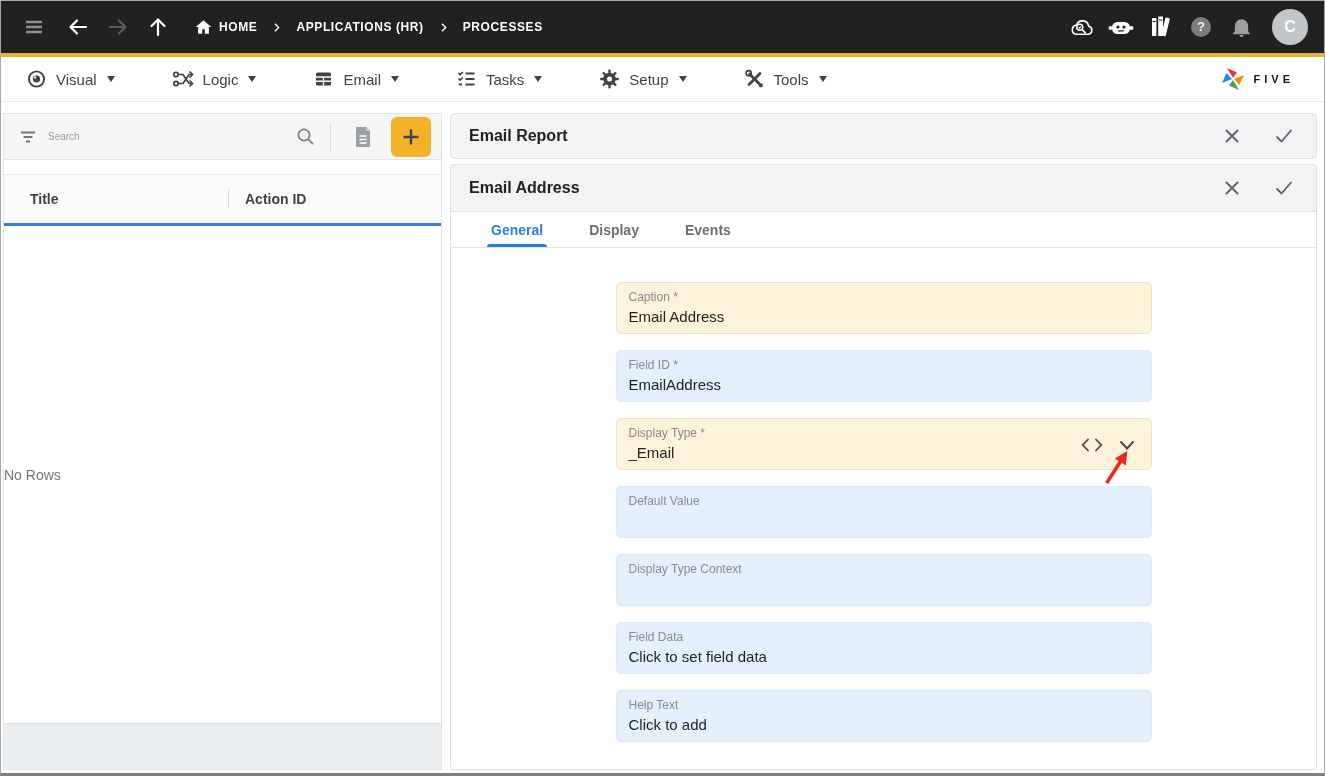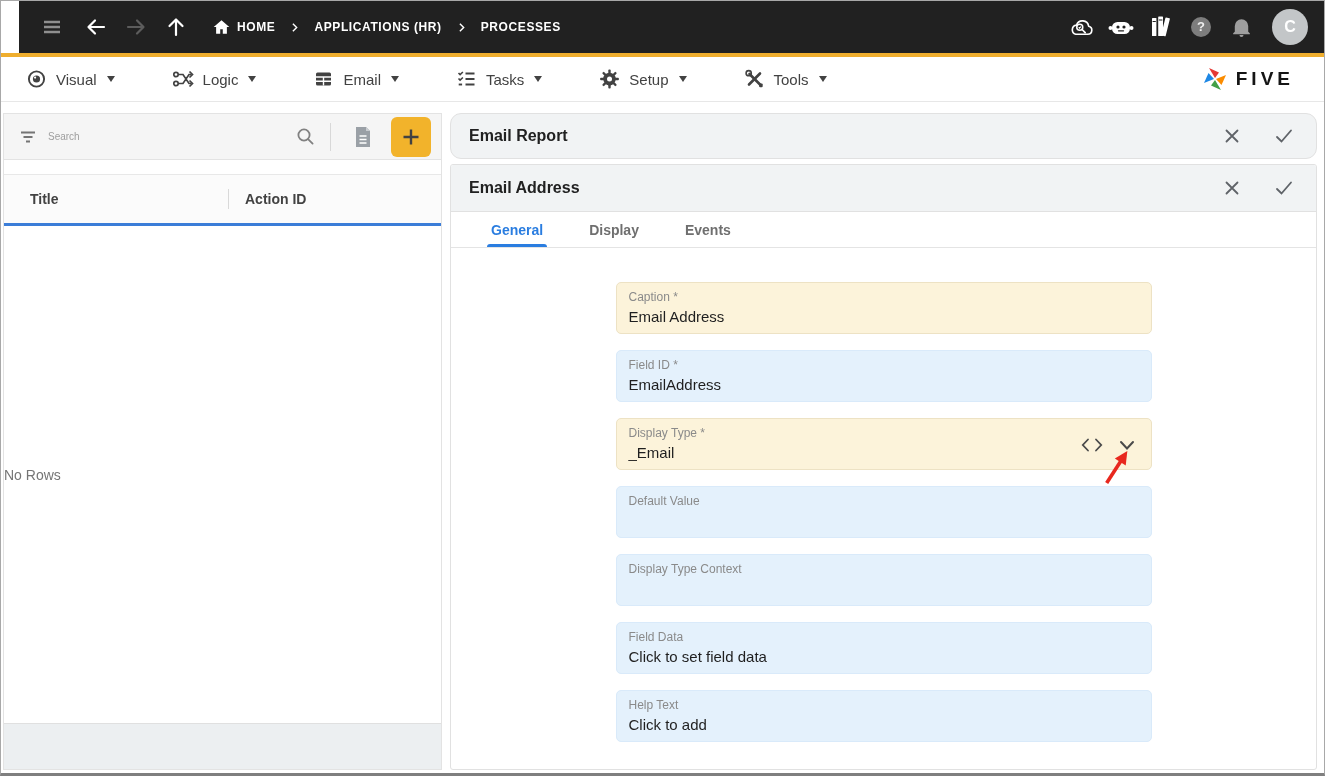--- a/index.html
+++ b/index.html
@@ -1,38 +1,38 @@
 <!DOCTYPE html>
 <html><head>
 <meta charset="utf-8">
 <style>
   * { margin:0; padding:0; box-sizing:border-box; }
   html,body { width:1325px; height:776px; overflow:hidden; }
   body { font-family:"Liberation Sans", sans-serif; background:#ffffff; }
   .window { width:1325px; height:776px; border:1px solid #a8a8a8; border-bottom:3px solid #7f7f7f; display:flex; flex-direction:column; background:#fff; }
 
   
-  .navbar { height:52px; background:#212121; display:flex; align-items:center; padding:0 16px 0 18px; flex:0 0 auto;margin-left:18px; }
+  .navbar { height:52px; background:#212121; display:flex; align-items:center; padding:0 16px 0 18px; flex:0 0 auto; }
   .nav-icon-btn { display:flex; align-items:center; justify-content:center; width:30px; height:30px; cursor:pointer; }
   .nav-group { display:flex; align-items:center; gap:10px; margin-left:14px; }
   .breadcrumb { display:flex; align-items:center; gap:13px; margin-left:22px; }
   .crumb { display:flex; align-items:center; gap:7px; color:#ffffff; font-size:12px; font-weight:700; letter-spacing:.6px; cursor:pointer; }
   .navbar-right { margin-left:auto; display:flex; align-items:center; gap:10px; }
   .avatar { width:36px; height:36px; border-radius:50%; background:#c3c6c8; color:#ffffff; font-size:16px; font-weight:700; display:flex; align-items:center; justify-content:center; margin-left:6px; cursor:pointer; }
 
   
   .accent-line { height:4px; background:#efae2e; flex:0 0 auto; }
 
   
   .menubar { height:45px; background:#ffffff; border-bottom:1px solid #e7e7e7; display:flex; align-items:center; padding:0 16px 0 25px; flex:0 0 auto; }
   .menu-items { display:flex; align-items:flex-start; gap:57px; }
   .menu-item { display:flex; align-items:center; gap:9px; color:#424242; font-size:15px; font-weight:400; cursor:pointer; }
   .caret { width:0; height:0; border-left:4.5px solid transparent; border-right:4.5px solid transparent; border-top:6px solid #424242; margin-left:1px; }
   .brand { margin-left:auto; display:flex; align-items:center; gap:8px; margin-right:14px; }
-  .brand-text { font-size:19px; font-weight:700; letter-spacing:4px; color:#151515; }
+  .brand-text { font-size:11px; font-weight:700; letter-spacing:4px; color:#151515; }
 
   
   .content { flex:1; display:flex; gap:8px; padding:11px 7px 3px 2px; background:#ffffff; min-height:0; }
 
   
   .left-panel { width:439px; flex:0 0 auto; border:1px solid #e3e3e3; display:flex; flex-direction:column; background:#fff; min-height:0; }
   .searchbar { height:46px; background:#f5f5f5; border-bottom:1px solid #e3e3e3; display:flex; align-items:center; padding:0 5px 0 14px; gap:10px; flex:0 0 auto; }
   .search-input { flex:1; border:none; background:transparent; outline:none; font-size:10px; color:#424242; font-family:"Liberation Sans",sans-serif; }
   .search-input::placeholder { color:#9e9e9e; }
   .v-divider { width:1px; height:28px; background:#d8d8d8; margin:0 4px; }
@@ -44,21 +44,21 @@
   .col-title { width:198px; font-size:14px; font-weight:700; color:#424242; }
   .col-div { width:1px; height:20px; background:#d9d9d9; margin-right:16px; }
   .col-action { font-size:14px; font-weight:700; color:#424242; }
   .grid-accent { height:3px; background:#3b7dd8; flex:0 0 auto; }
   .grid-body { flex:1; display:flex; align-items:center; justify-content:flex-start; background:#fff; }
   .no-rows { color:#757575; font-size:14px; }
   .left-footer { height:46px; background:#eceff1; border-top:1px solid #e0e0e0; flex:0 0 auto; }
 
   
   .right-panel { flex:1; display:flex; flex-direction:column; gap:5px; min-height:0; }
-  .panel-bar { height:46px; background:#f1f3f4; border:1px solid #e1e1e1; border-radius:11px; display:flex; align-items:center; padding:0 20px 0 18px; flex:0 0 auto; }
+  .panel-bar { height:46px; background:#f1f3f4; border:1px solid #e1e1e1; border-radius:5px; display:flex; align-items:center; padding:0 20px 0 18px; flex:0 0 auto; }
   .panel-bar-title { font-size:16px; font-weight:700; color:#212121; }
   .bar-actions { margin-left:auto; display:flex; align-items:center; gap:28px; }
   .bar-icon { width:24px; height:24px; display:flex; align-items:center; justify-content:center; cursor:pointer; }
 
   .record-card { flex:1; border:1px solid #e1e1e1; border-radius:3px; background:#fff; display:flex; flex-direction:column; min-height:0; overflow:hidden; }
   .record-header { height:47px; background:#f1f3f4; border-bottom:1px solid #e1e1e1; display:flex; align-items:center; padding:0 20px 0 18px; flex:0 0 auto; }
 
   .tabs { height:36px; border-bottom:1px solid #e4e4e4; display:flex; align-items:flex-end; padding-left:28px; gap:8px; flex:0 0 auto; }
   .tab { position:relative; height:100%; display:flex; align-items:center; padding:0 12px; font-size:14px; font-weight:700; color:#6f6f6f; cursor:pointer; }
   .tab.active { color:#2a7de0; }

